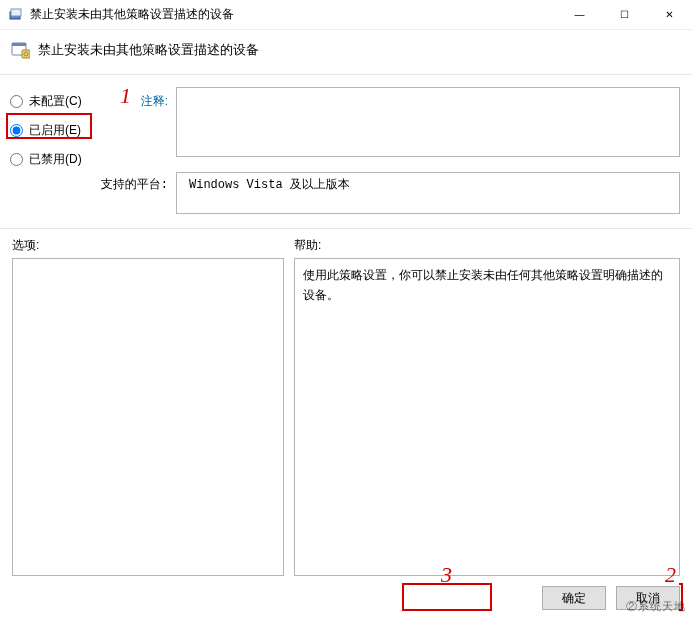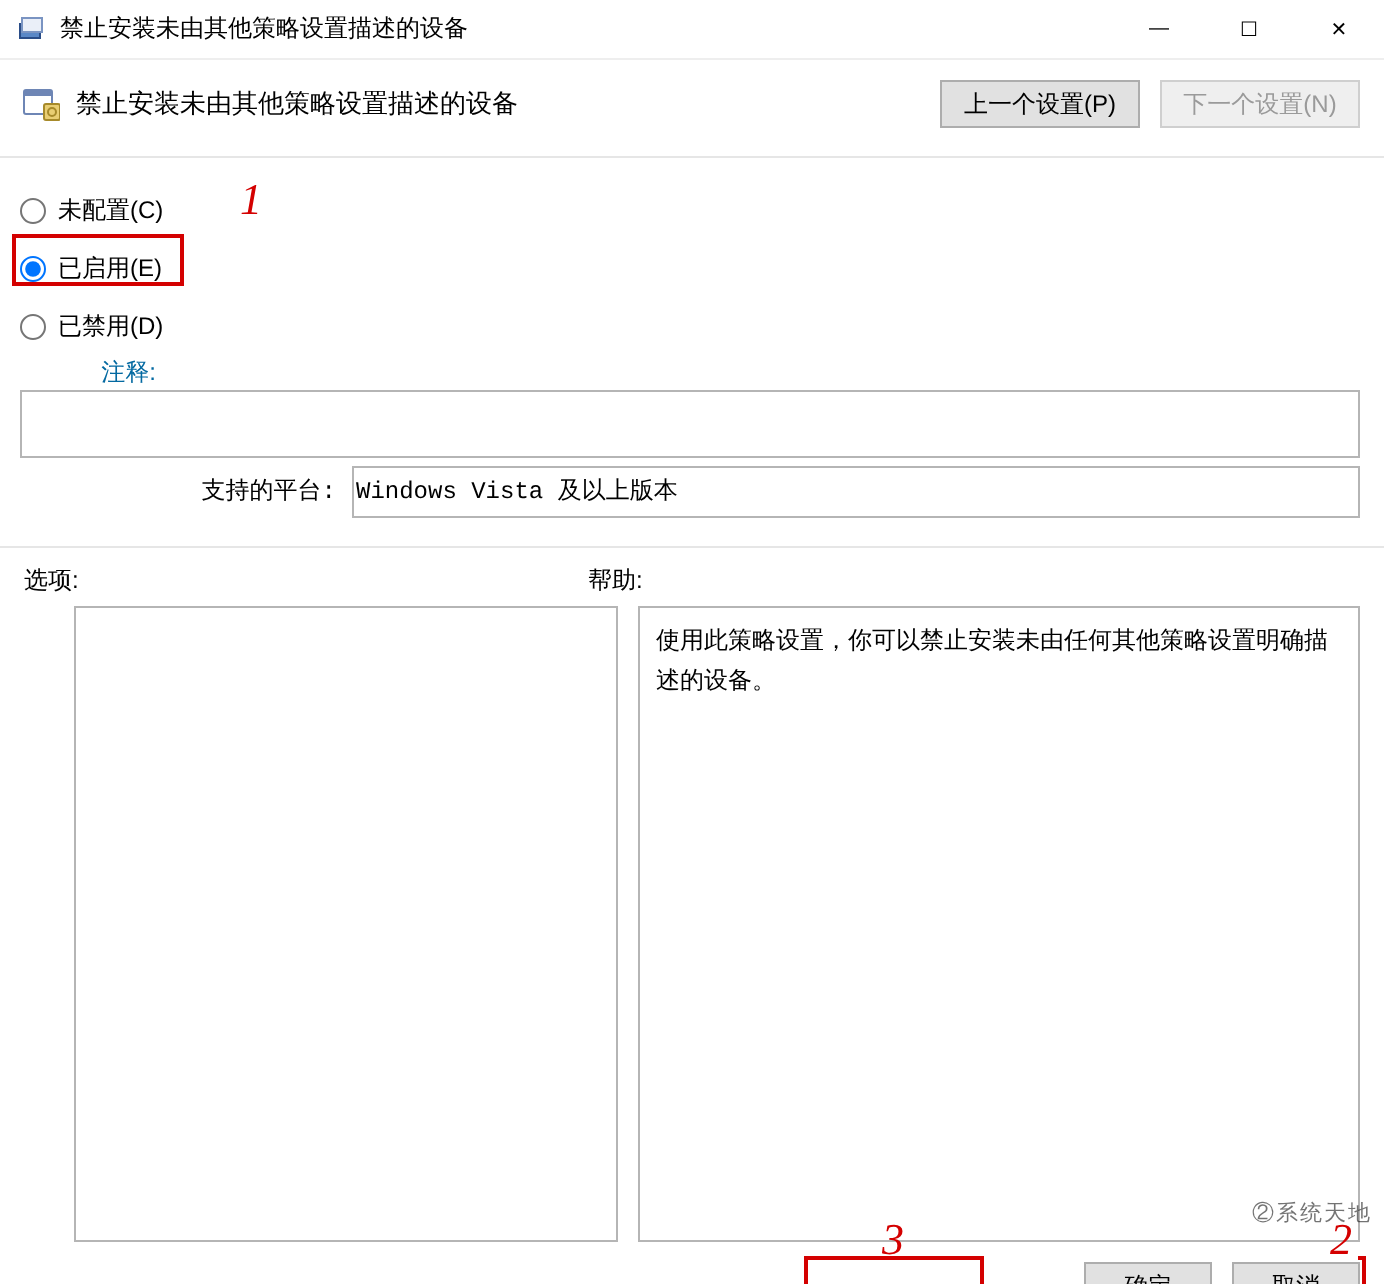--- a/index.html
+++ b/index.html
@@ -55,21 +55,20 @@
     font-family: inherit;
   }
   .nav-buttons button:disabled {
     color: #9a9a9a;
     background: #efefef;
     border-color: #cfcfcf;
   }
   .config-row {
     display: flex;
     padding: 4px 12px 2px 10px;
-    flex-direction: column;
   }
   .radios {
     width: 90px;
     display: flex; flex-direction: column;
     gap: 12px;
     padding-top: 6px;
     position: relative;
   }
   .radio-item {
     display: flex; align-items: center; gap: 4px;
@@ -118,39 +117,38 @@
     display: flex;
     padding: 2px 12px 6px 100px;
     align-items: flex-start;
     font-family: Liberation Mono, monospace;
   }
   .platform-row .lbl2 {
     width: 76px; text-align: right; padding-right: 8px; padding-top:4px;
   }
   .platform-box {
     flex: 1;
-    height: 26px;
+    height: 42px;
     border: 1px solid #b5b5b5;
     background: #fff;
-    padding: 3px 1px;
+    padding: 3px 12px;
     overflow-y: scroll;
   }
   .hr {
     height:1px; background:#e6e6e6; margin: 8px 0;
   }
   .labels-oh {
     display:flex;
     padding: 0 12px;
   }
   .labels-oh .lopt { width: 282px; }
   .panels {
     display: flex;
     padding: 4px 12px 0 12px;
     gap: 10px;
-    margin-left: 25px;
   }
   .panel {
     border: 1px solid #b5b5b5;
     background: #fff;
     height: 318px;
     overflow-y: scroll;
     padding: 6px 8px;
     font-size: 12px;
     line-height: 1.7;
   }
@@ -211,24 +209,20 @@
 <div class="header-row">
   <span class="bigicon">
     <svg width="20" height="20" viewBox="0 0 20 20">
         <rect x="2" y="3" width="14" height="12" rx="1" fill="#fff" stroke="#6e86b5"></rect>
         <rect x="2" y="3" width="14" height="3" fill="#6e86b5"></rect>
         <rect x="12" y="10" width="8" height="8" rx="1" fill="#e9ce73" stroke="#a78a2a"></rect>
         <circle cx="16" cy="14" r="2" fill="none" stroke="#a78a2a"></circle>
       </svg>
   </span>
   <span class="policy-name">禁止安装未由其他策略设置描述的设备</span>
-  <div class="nav-buttons">
-    <button>上一个设置(P)</button>
-    <button disabled="">下一个设置(N)</button>
-  </div>
 </div>
 
 <div class="hr"></div>
 
 <div class="config-row">
   <div class="radios">
     <label class="radio-item">
       <input type="radio" name="state" style="">
       <span>未配置(C)</span>
     </label>

